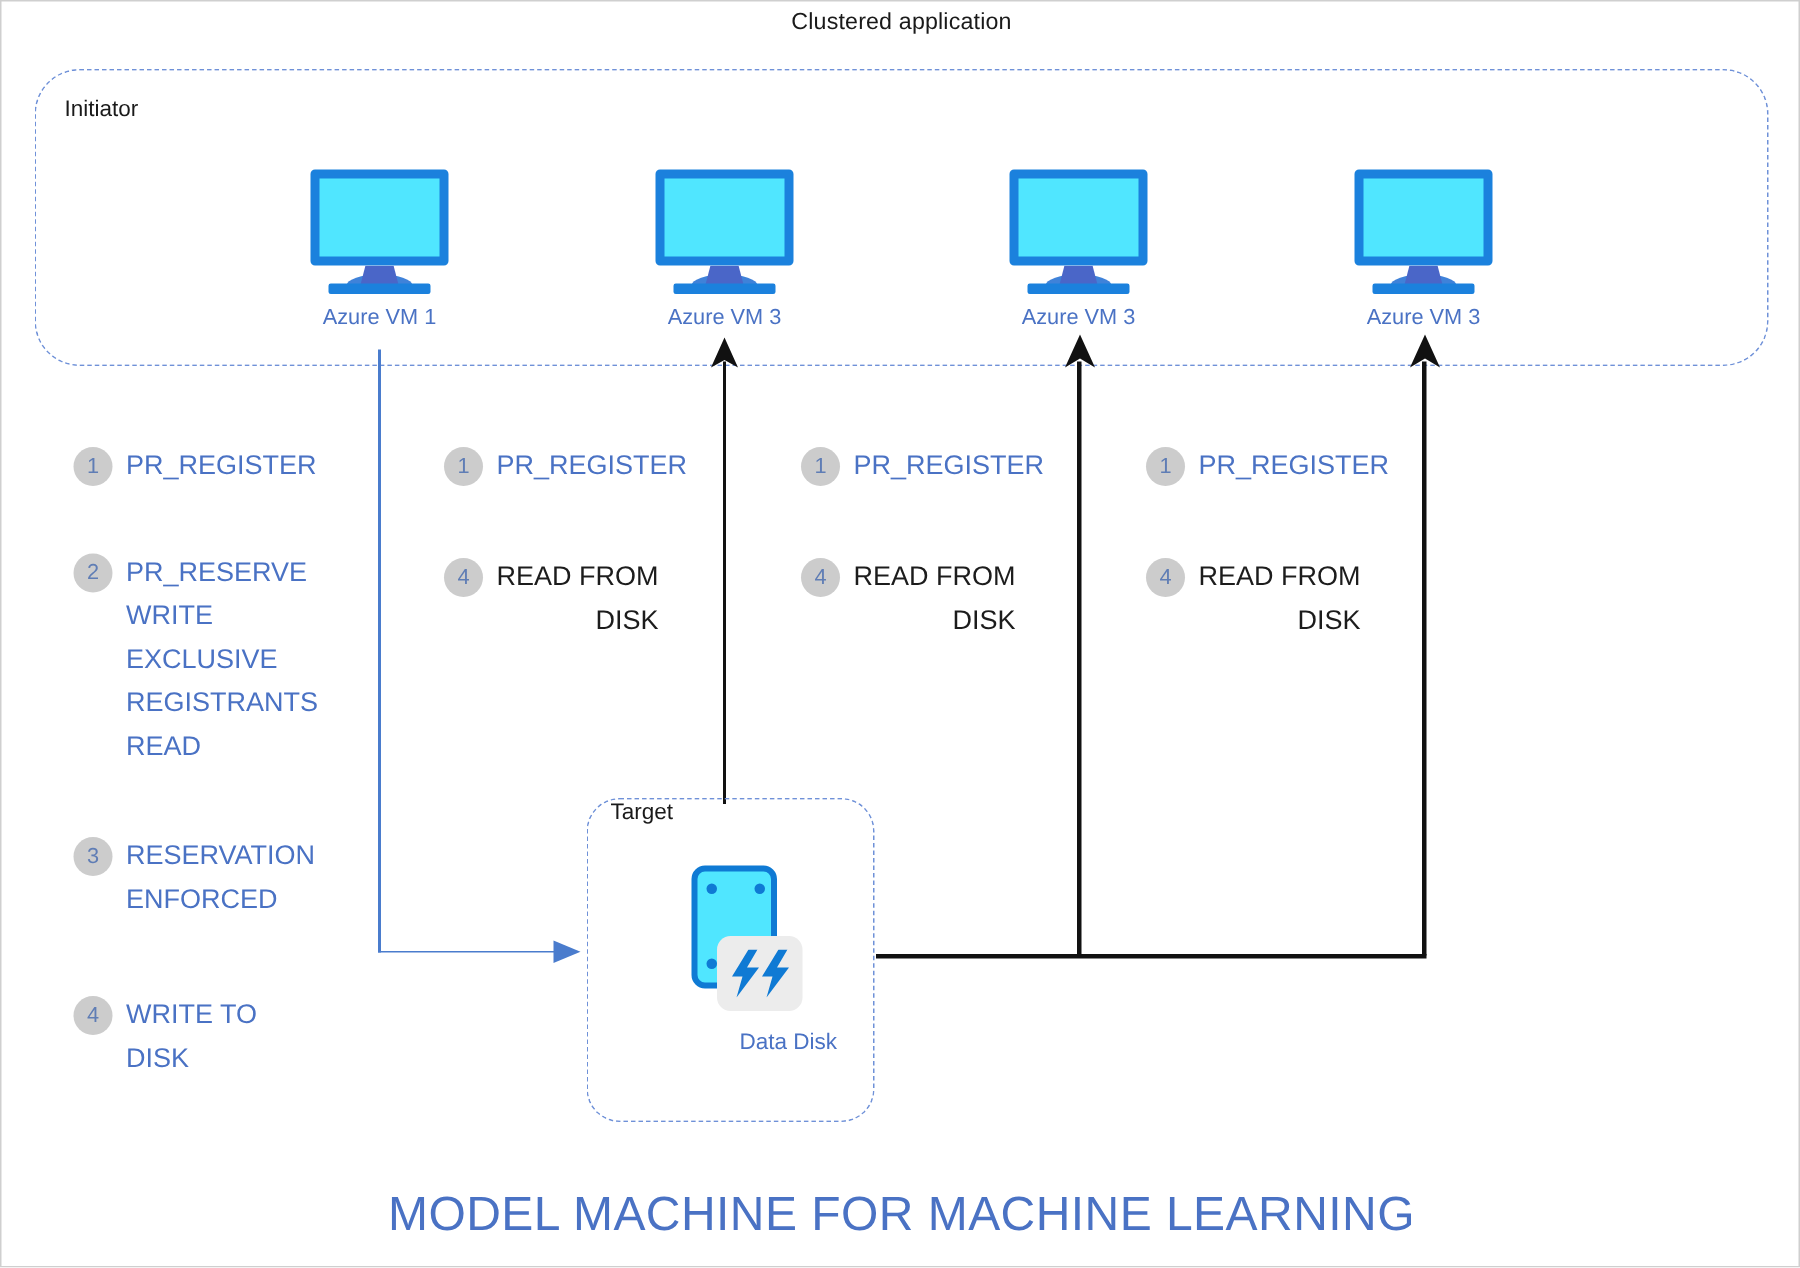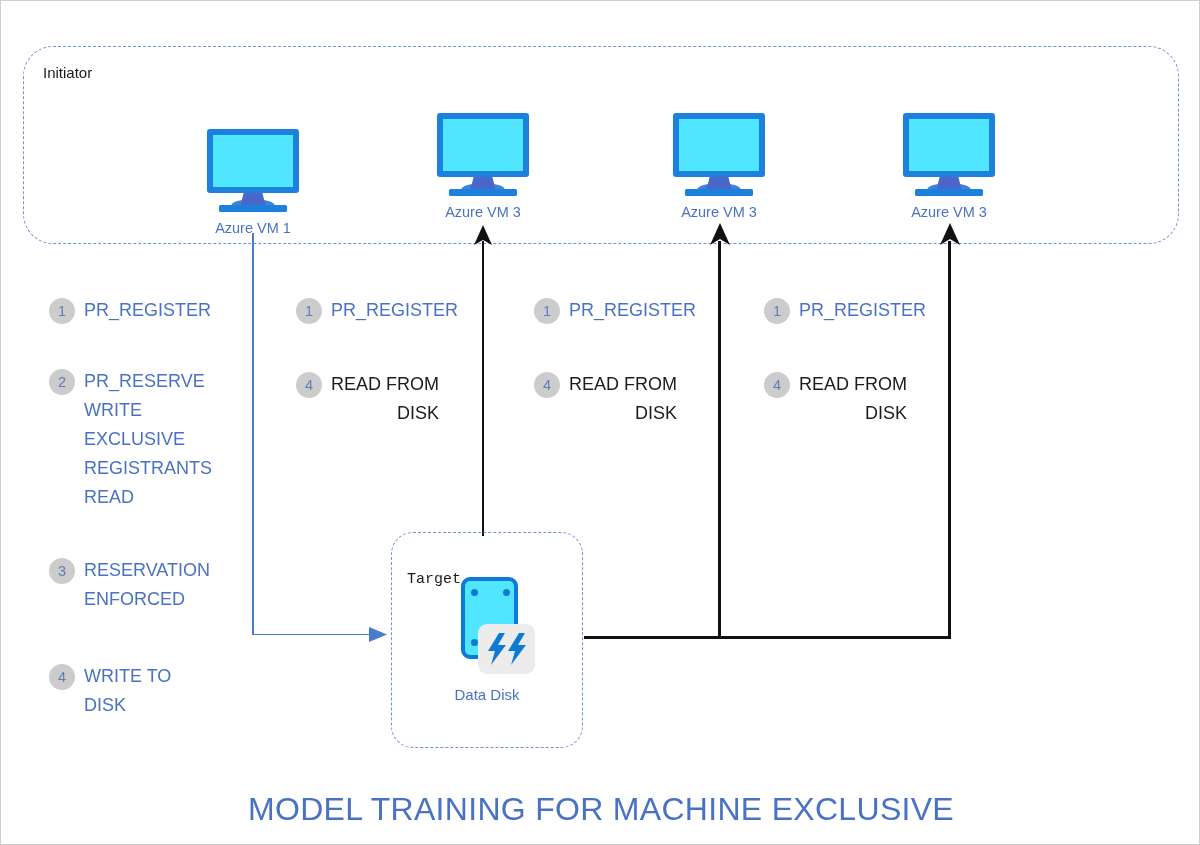--- a/index.html
+++ b/index.html
@@ -46,21 +46,21 @@
   #target-box {
     left: 390px; top: 531px; width: 192px; height: 216px;
     border-radius: 22px;
   }
   .box-label {
     position: absolute;
     font-size: 15px;
     color: #1a1a1a;
   }
   #initiator-label { left: 42px; top: 63px; text-align: right; }
-  #target-label { left: 406px; top: 570px; font-family: Liberation Mono, monospace; }
+  #target-label { left: 406px; top: 532px; }
 
   
   .vm-node {
     position: absolute;
     width: 120px;
     text-align: center;
   }
   .monitor {
     position: relative;
     width: 92px;
@@ -141,20 +141,21 @@
     left: 45px; top: 47px;
     width: 57px; height: 50px;
     background: #ececec;
     border-radius: 9px;
   }
   .disk-badge svg { position: absolute; left: 9px; top: 9px; }
   .disk-label {
     margin-top: 4px;
     font-size: 15px;
     color: #4a72c4;
+    text-align: right;
   }
 
   
   .step {
     position: absolute;
     display: flex;
     align-items: flex-start;
     gap: 9px;
   }
   .step-badge {
@@ -192,25 +193,26 @@
     font-size: 32px;
     color: #4a72c4;
     letter-spacing: 0.3px;
   }
 </style>
 </head>
 <body>
 
 <div id="canvas">
 
+  <div class="clustered-title">Clustered application</div>
 
   <div id="initiator-box" class="dashed-box"></div>
   <div id="initiator-label" class="box-label">Initiator</div>
 
-  <div class="vm-node" style="left:192px; top:112px;margin-top:16px;">
+  <div class="vm-node" style="left:192px; top:112px;">
     <div class="monitor">
       <div class="bezel"></div>
       <div class="foot-shade"></div>
       <div class="neck"></div>
       <div class="foot"></div>
     </div>
     <div class="vm-label">Azure VM 1</div>
   </div>
 
   <div class="vm-node" style="left:422px; top:112px;">
@@ -329,15 +331,15 @@
   <div class="step" style="left:763px; top:297px;">
     <div class="step-badge">1</div>
     <div class="step-text">PR_REGISTER</div>
   </div>
   <div class="step" style="left:763px; top:371px;">
     <div class="step-badge">4</div>
     <div class="step-text dark">READ FROM
 DISK</div>
   </div>
 
-  <div class="bottom-title">MODEL TRAINING FOR MACHINE EXCLUSIVE</div>
+  <div class="bottom-title">MODEL MACHINE FOR MACHINE LEARNING</div>
 
 </div>
 
 </body></html>

